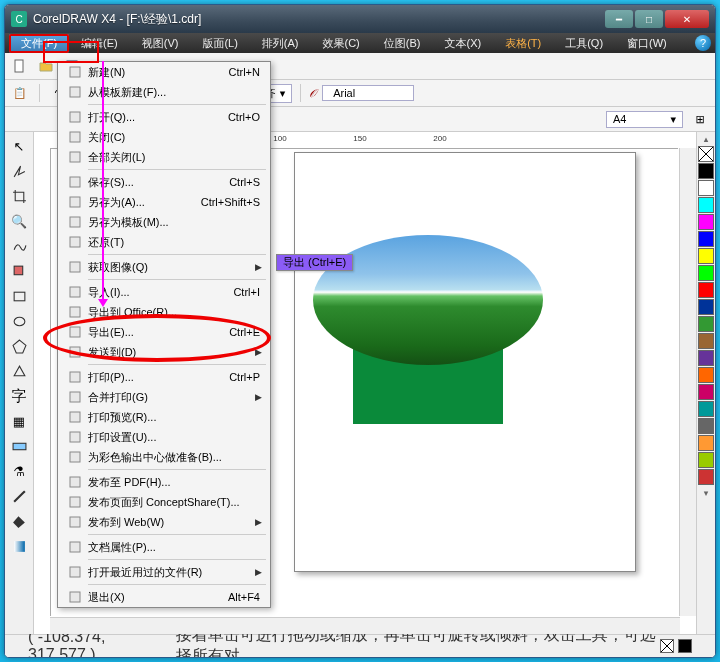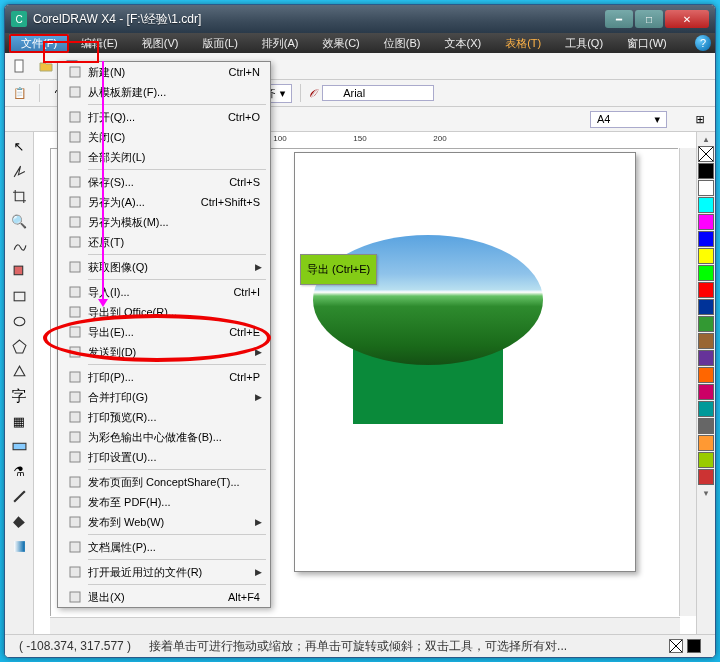--- a/index.html
+++ b/index.html
@@ -17,21 +17,21 @@
   .menubar .mitem.selected { background:linear-gradient(to bottom,#5aa5e0,#3a7ab0); box-shadow:0 0 0 2px #d00 inset; color:#fff; }
   .menubar .mitem.highlight { color:#ffb347; }
   .menubar .help { margin-left:auto; width:16px; height:16px; border-radius:8px; background:radial-gradient(circle at 30% 30%,#6cf,#06a); display:flex; align-items:center; justify-content:center; color:#fff; }
   .toolbar { height:26px; background:#f4f4f4; border-bottom:1px solid #ccc; display:flex; align-items:center; padding:0 4px; gap:4px; }
   .toolbar2 { height:26px; background:#f4f4f4; border-bottom:1px solid #ccc; display:flex; align-items:center; padding:0 4px; gap:6px; }
   .tbtn { width:20px; height:20px; border:1px solid transparent; border-radius:2px; display:flex; align-items:center; justify-content:center; }
   .tbtn svg { width:14px; height:14px; }
   .sep { width:1px; height:18px; background:#ccc; margin:0 2px; }
   .zoom { border:1px solid #aac; background:#fff; padding:1px 4px; font-size:11px; display:flex; align-items:center; gap:4px; }
   .snap { border:1px solid #aac; background:#fff; padding:1px 6px; font-size:11px; display:flex; align-items:center; gap:4px; }
-  .fontname { border:1px solid #aac; background:#fff; padding:1px 20px; font-size:11px; display:flex; align-items:center; gap:6px; min-width:70px; }
+  .fontname { border:1px solid #aac; background:#fff; padding:1px 10px; font-size:11px; display:flex; align-items:center; gap:6px; min-width:70px; }
   .workarea { flex:1; display:flex; position:relative; background:#fff; }
   .lefttool { width:28px; background:#f0f0f0; border-right:1px solid #ccc; display:flex; flex-direction:column; align-items:center; padding-top:2px; gap:1px; }
   .lefttool .lt { width:22px; height:22px; display:flex; align-items:center; justify-content:center; border:1px solid transparent; border-radius:2px; font-size:13px; }
   .canvas { flex:1; position:relative; background:#fff; }
   .ruler-h { position:absolute; left:16px; right:18px; top:0; height:16px; background:#fff; border-bottom:1px solid #aaa; font-size:8px; }
   .ruler-v { position:absolute; left:0; top:16px; bottom:18px; width:16px; background:#fff; border-right:1px solid #aaa; }
   .ruler-h .tlabel { position:absolute; top:2px; font-size:8px; color:#333; transform:translateX(-50%); }
   .page { position:absolute; background:#fff; box-shadow:3px 3px 5px rgba(0,0,0,.3); border:1px solid #888; }
   .rightpal { width:18px; background:#f0f0f0; border-left:1px solid #ccc; display:flex; flex-direction:column; align-items:center; padding-top:2px; }
   .rightpal .sw { width:14px; height:14px; margin-bottom:1px; border:1px solid #666; }
@@ -41,23 +41,23 @@
   .dropdown .row { display:flex; align-items:center; height:20px; padding:0 4px; position:relative; }
   .dropdown .iconcol { width:26px; display:flex; justify-content:center; }
   .dropdown .label { flex:1; font-size:11px; color:#000; }
   .dropdown .short { font-size:11px; color:#000; padding-right:6px; }
   .dropdown .arrow { font-size:9px; color:#333; padding-right:4px; }
   .dropdown .sepline { height:1px; background:#ccc; margin:2px 4px 2px 30px; }
   .red-ellip { position:absolute; border:4px solid #e00; border-radius:50%; width:220px; height:40px; left:-15px; top:-8px; pointer-events:none; z-index:5; }
   .red-box { position:absolute; border:2px solid #e00; width:52px; height:18px; left:38px; top:36px; pointer-events:none; z-index:200; }
   .anno-arrow { position:absolute; left:97px; top:56px; width:2px; height:240px; background:linear-gradient(to bottom,#f0f,#f0f); pointer-events:none; z-index:200; }
   .anno-arrow::after { content:""; position:absolute; bottom:-6px; left:-4px; border-left:5px solid transparent; border-right:5px solid transparent; border-top:8px solid #f0f; }
-  .tooltip { position:absolute; background:#84cc16; border:1px solid #888; padding:7px 6px; font-size:11px; box-shadow:1px 1px 2px rgba(0,0,0,.2);margin-left:24px; }
-  .statusbar { height:22px; background:#f0f0f0; border-top:1px solid #ccc; display:flex; align-items:center; font-size:12px; padding:0 14px; color:#333; }
-  .propbar { height:24px; background:#f4f4f4; border-bottom:1px solid #ccc; display:flex; align-items:center; padding:0 4px; gap:22px; }
+  .tooltip { position:absolute; background:#8b5cf6; border:1px solid #888; padding:0 6px; font-size:11px; box-shadow:1px 1px 2px rgba(0,0,0,.2); }
+  .statusbar { height:22px; background:#f0f0f0; border-top:1px solid #ccc; display:flex; align-items:center; font-size:16px; padding:0 23px; color:#333; }
+  .propbar { height:24px; background:#f4f4f4; border-bottom:1px solid #ccc; display:flex; align-items:center; padding:0 4px; gap:6px; }
   .paper { border:1px solid #aac; background:#fff; padding:1px 6px; display:flex; align-items:center; gap:4px; }
   
   .art-ellipse { position:absolute; width:230px; height:130px; border-radius:50%; overflow:hidden;
     background:linear-gradient(to bottom,#5aa3e0 0%,#8fc3ea 30%,#b8dff0 42%,#fff 44%,#65c265 47%,#2e8b2e 55%,#1a6a1a 85%,#145014 100%); }
   .art-rect { position:absolute; width:150px; height:98px; background:#0a8a3a; }
   .lt svg { width:15px; height:15px; }
   .icn { width:14px; height:14px; display:flex; align-items:center; justify-content:center; }
   .icn svg { width:14px; height:14px; }
 </style>
 </head>
@@ -443,46 +443,46 @@
           </svg>
         </div>
         <div class="label">打印预览(R)...</div>
       </div>
       <div class="row">
         <div class="iconcol">
           <svg width="14" height="14" viewBox="0 0 14 14">
             <rect x="2" y="2" width="10" height="10" fill="#e8e8e8" stroke="#888"></rect>
           </svg>
         </div>
+        <div class="label">打印设置(U)...</div>
+      </div>
+      <div class="row">
+        <div class="iconcol">
+          <svg width="14" height="14" viewBox="0 0 14 14">
+            <rect x="2" y="2" width="10" height="10" fill="#e8e8e8" stroke="#888"></rect>
+          </svg>
+        </div>
         <div class="label">为彩色输出中心做准备(B)...</div>
       </div>
-      <div class="row">
-        <div class="iconcol">
-          <svg width="14" height="14" viewBox="0 0 14 14">
-            <rect x="2" y="2" width="10" height="10" fill="#e8e8e8" stroke="#888"></rect>
-          </svg>
-        </div>
-        <div class="label">打印设置(U)...</div>
-      </div>
-      <div class="sepline"></div>
+      <div class="sepline"></div>
+      <div class="row">
+        <div class="iconcol">
+          <svg width="14" height="14" viewBox="0 0 14 14">
+            <rect x="2" y="2" width="10" height="10" fill="#e8e8e8" stroke="#888"></rect>
+          </svg>
+        </div>
+        <div class="label">发布至 PDF(H)...</div>
+      </div>
       <div class="row">
         <div class="iconcol">
           <svg width="14" height="14" viewBox="0 0 14 14">
             <rect x="2" y="2" width="10" height="10" fill="#e8e8e8" stroke="#888"></rect>
           </svg>
         </div>
         <div class="label">发布页面到 ConceptShare(T)...</div>
-      </div>
-      <div class="row">
-        <div class="iconcol">
-          <svg width="14" height="14" viewBox="0 0 14 14">
-            <rect x="2" y="2" width="10" height="10" fill="#e8e8e8" stroke="#888"></rect>
-          </svg>
-        </div>
-        <div class="label">发布至 PDF(H)...</div>
       </div>
       <div class="row">
         <div class="iconcol">
           <svg width="14" height="14" viewBox="0 0 14 14">
             <rect x="2" y="2" width="10" height="10" fill="#e8e8e8" stroke="#888"></rect>
           </svg>
         </div>
         <div class="label">发布到 Web(W)</div>
         <div class="arrow">▶</div>
       </div>

